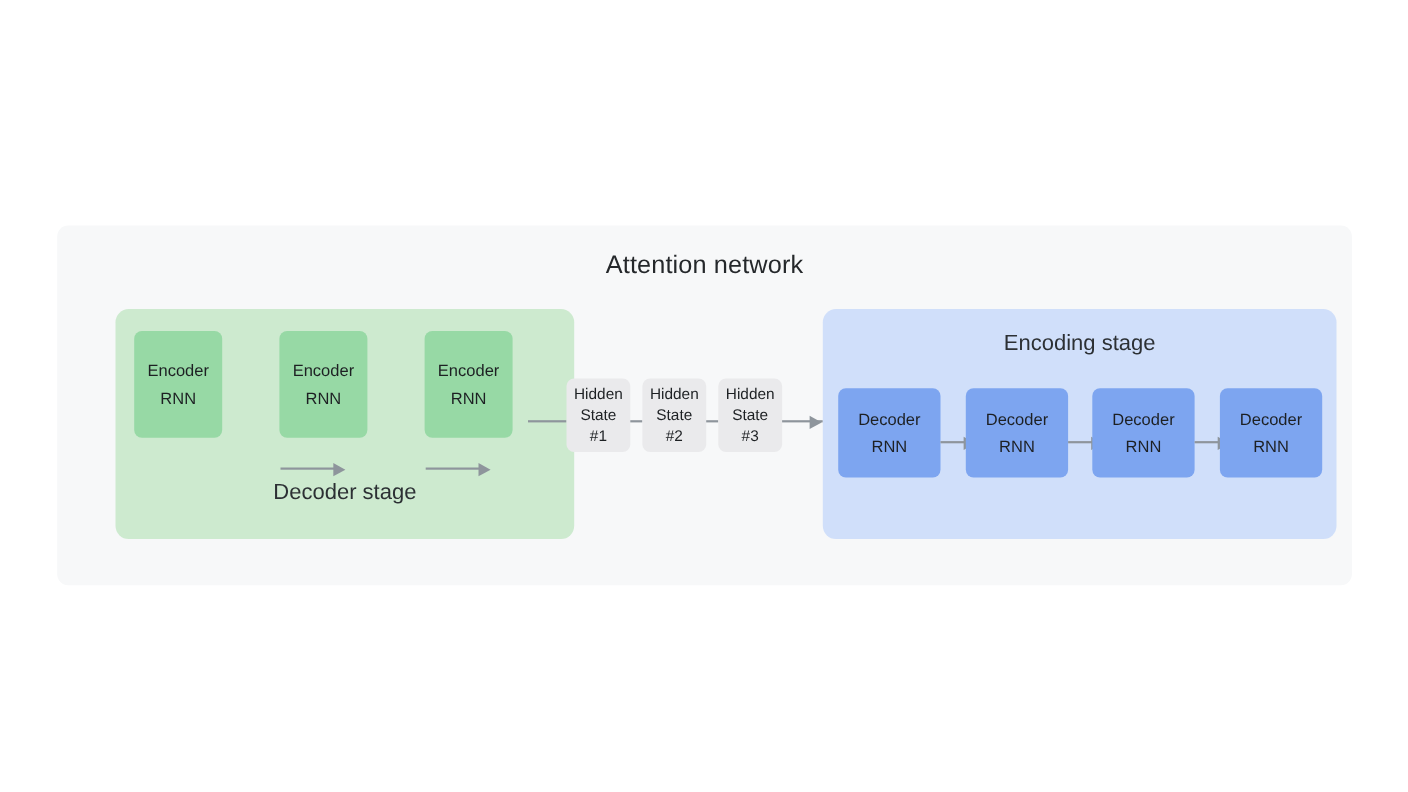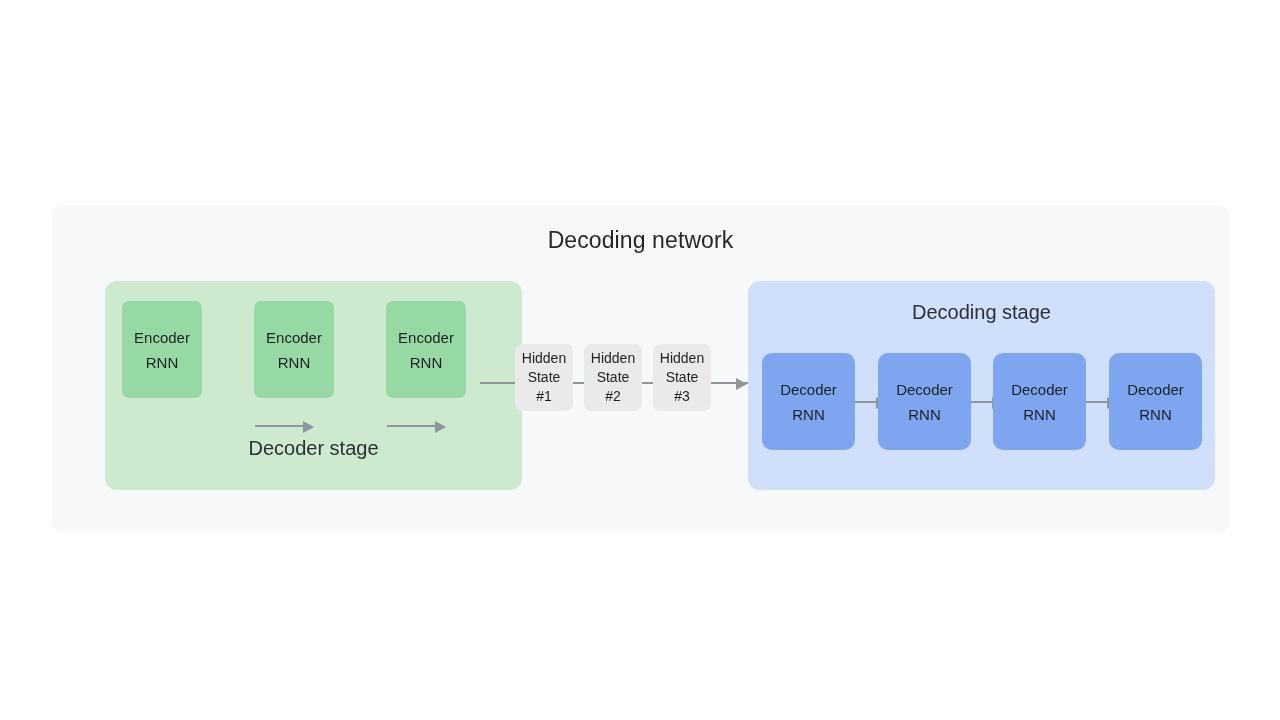--- a/index.html
+++ b/index.html
@@ -96,22 +96,21 @@
     height: 97px;
   }
   #encoder-cell-0 { left: 17px; }
   #encoder-cell-1 { left: 149px; }
   #encoder-cell-2 { left: 281px; }
 
   .decoder-cell {
     background: #7da5f0;
     top: 72px;
     width: 93px;
-    height: 97px;
-    border-radius: 10px;
+    height: 81px;
   }
   #decoder-cell-0 { left: 14px; }
   #decoder-cell-1 { left: 130px; }
   #decoder-cell-2 { left: 245px; }
   #decoder-cell-3 { left: 361px; }
 
   
   .hidden-state {
     position: absolute;
     top: 139px;
@@ -167,21 +166,21 @@
   #arrowhead-hs-to-dec { left: 684px; top: 173px; }
   #arrowhead-dec-0 { left: 128px; top: 116px; }
   #arrowhead-dec-1 { left: 244px; top: 116px; }
   #arrowhead-dec-2 { left: 359px; top: 116px; }
 </style>
 </head>
 <body>
 
 <div id="diagram-panel">
 
-  <div id="diagram-title">Decoding network</div>
+  <div id="diagram-title">Attention network</div>
 
   <div id="encoding-stage" class="stage-container">
 
     <div id="encoder-cell-0" class="rnn-cell encoder-cell">
       <span>Encoder</span>
       <span>RNN</span>
     </div>
 
     <div id="arrow-enc-0" class="connector"></div>
     <div id="arrowhead-enc-0" class="arrowhead"></div>
@@ -224,21 +223,21 @@
     <span>Hidden</span>
     <span>State</span>
     <span>#3</span>
   </div>
 
   <div id="arrow-hs-to-dec" class="connector"></div>
   <div id="arrowhead-hs-to-dec" class="arrowhead"></div>
 
   <div id="decoding-stage" class="stage-container">
 
-    <div id="decoding-stage-label" class="stage-label">Decoding stage</div>
+    <div id="decoding-stage-label" class="stage-label">Encoding stage</div>
 
     <div id="decoder-cell-0" class="rnn-cell decoder-cell">
       <span>Decoder</span>
       <span>RNN</span>
     </div>
 
     <div id="arrow-dec-0" class="connector"></div>
     <div id="arrowhead-dec-0" class="arrowhead"></div>
 
     <div id="decoder-cell-1" class="rnn-cell decoder-cell">

